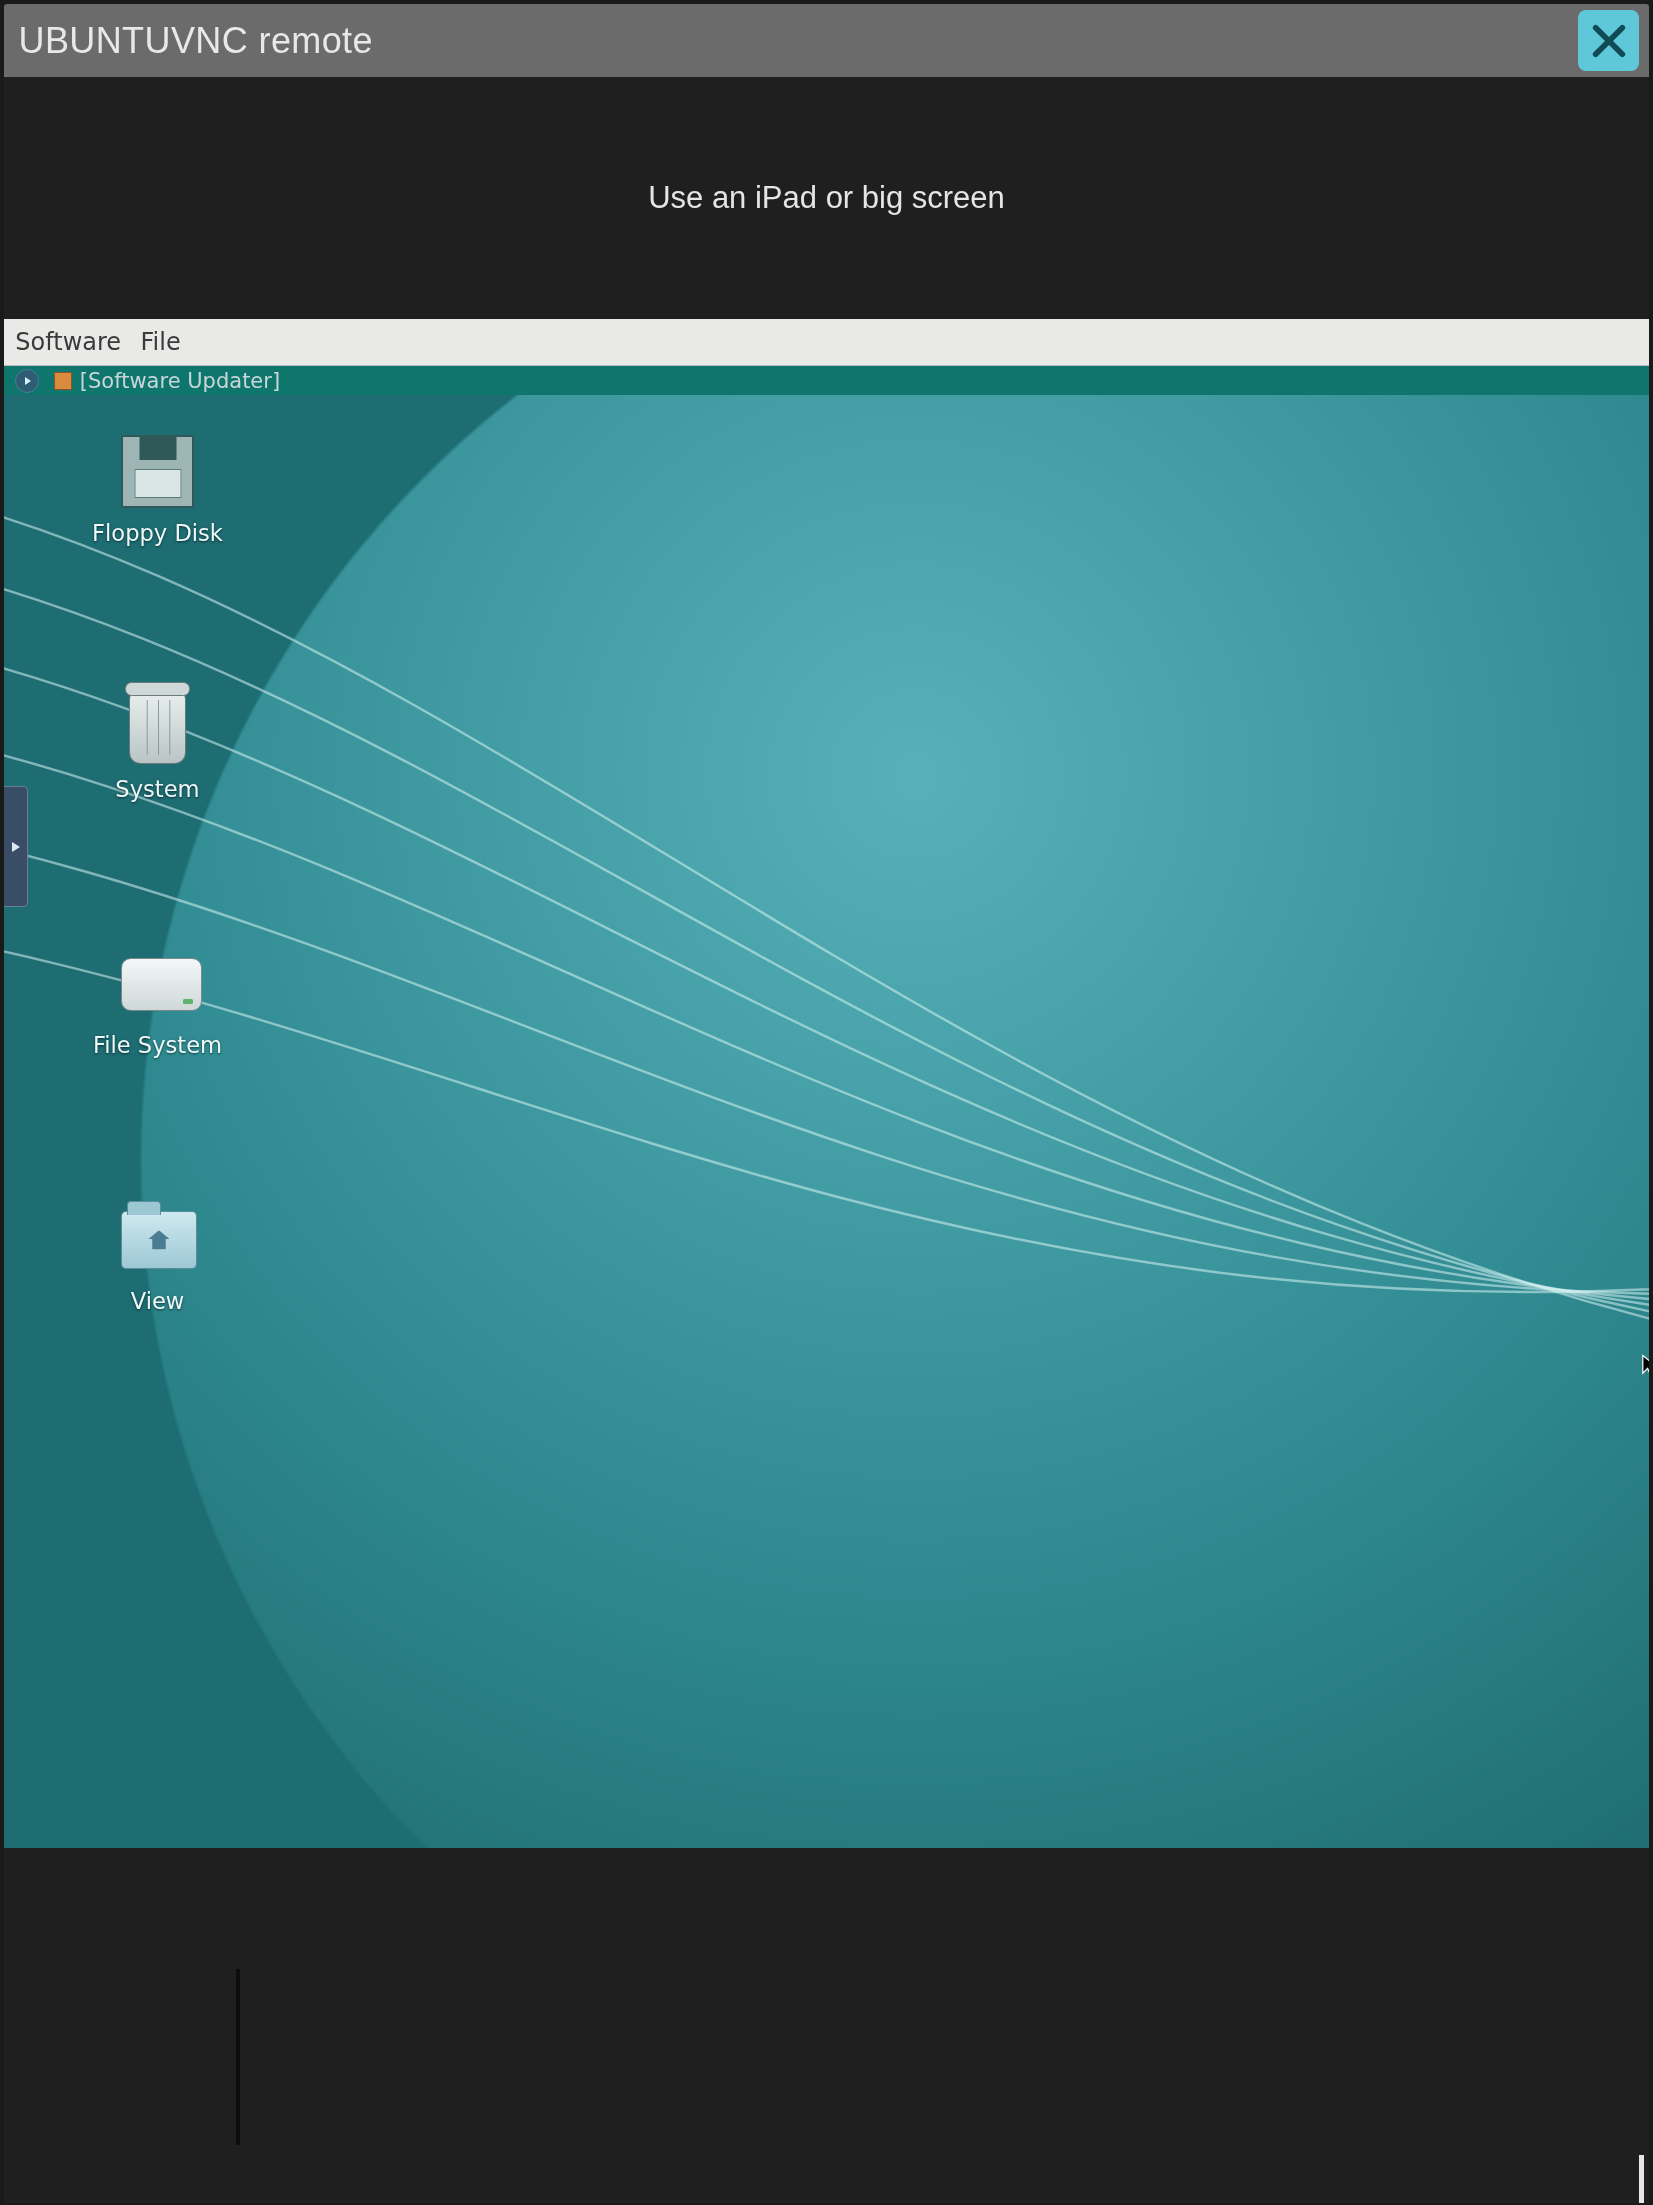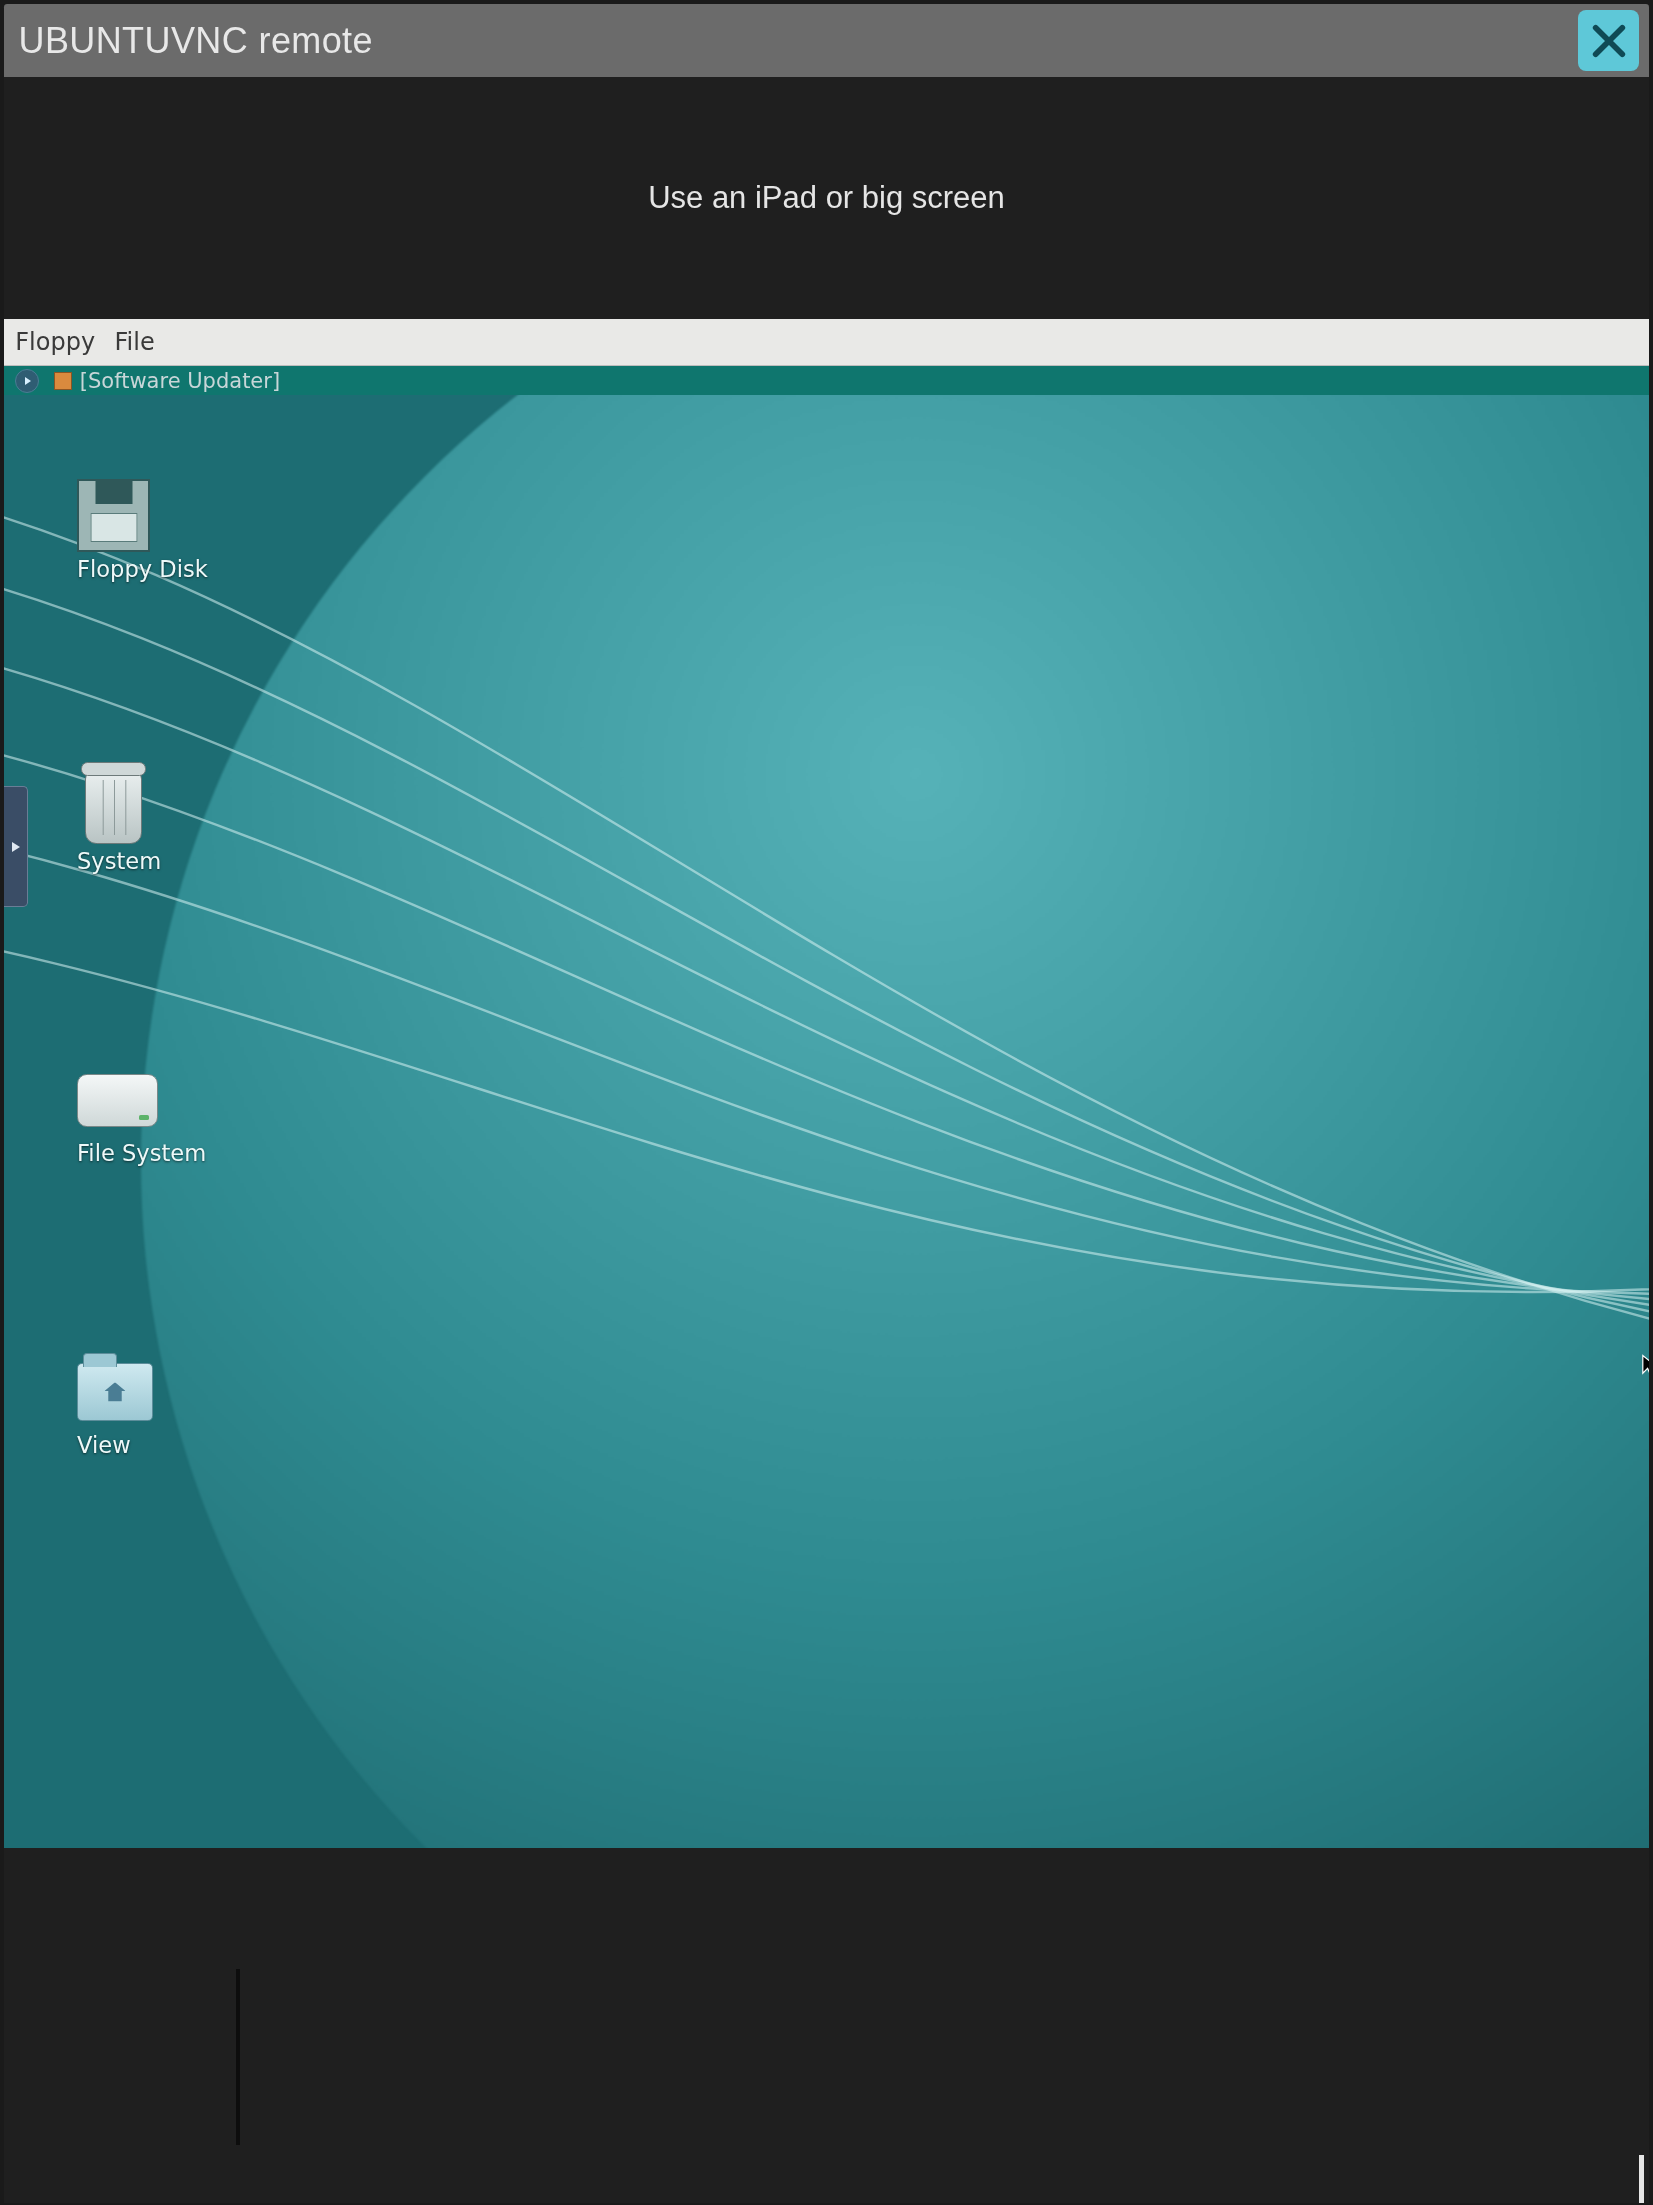--- a/index.html
+++ b/index.html
@@ -185,24 +185,23 @@
     position:absolute;
     left: 73px;
     top: 40px;
     display:flex;
     flex-direction:column;
     gap: 145px;
   }
   .dicon {
     display:flex;
     flex-direction:column;
-    align-items:flex-start;
-    gap: 4px;
+    align-items:center;
+    gap: 12px;
     width: 161px;
-    margin-top: 44px;
   }
   .dicon-glyph {
     width: 73px;
     height: 73px;
     position:relative;
   }
   .dicon-label {
     color:#eef9f9;
     font-size:22.6px;
     font-family:"DejaVu Sans", Verdana, sans-serif;
@@ -321,21 +320,21 @@
   </div>
 </div>
 
 <div class="caption-area">
   <div class="caption-text">Use an iPad or big screen</div>
 </div>
 
 <div class="vm-frame">
 
   <div class="vm-menubar">
-    <span class="vm-menu-item">Floppy</span>
+    <span class="vm-menu-item">Software</span>
     <span class="vm-menu-item">File</span>
   </div>
 
   <div class="ubuntu-panel">
     <div class="panel-launcher">
         <div></div>
       </div>
     <div class="panel-task">
       <div class="panel-task-icon"></div>
       <span class="panel-task-label">[Software Updater]</span>

